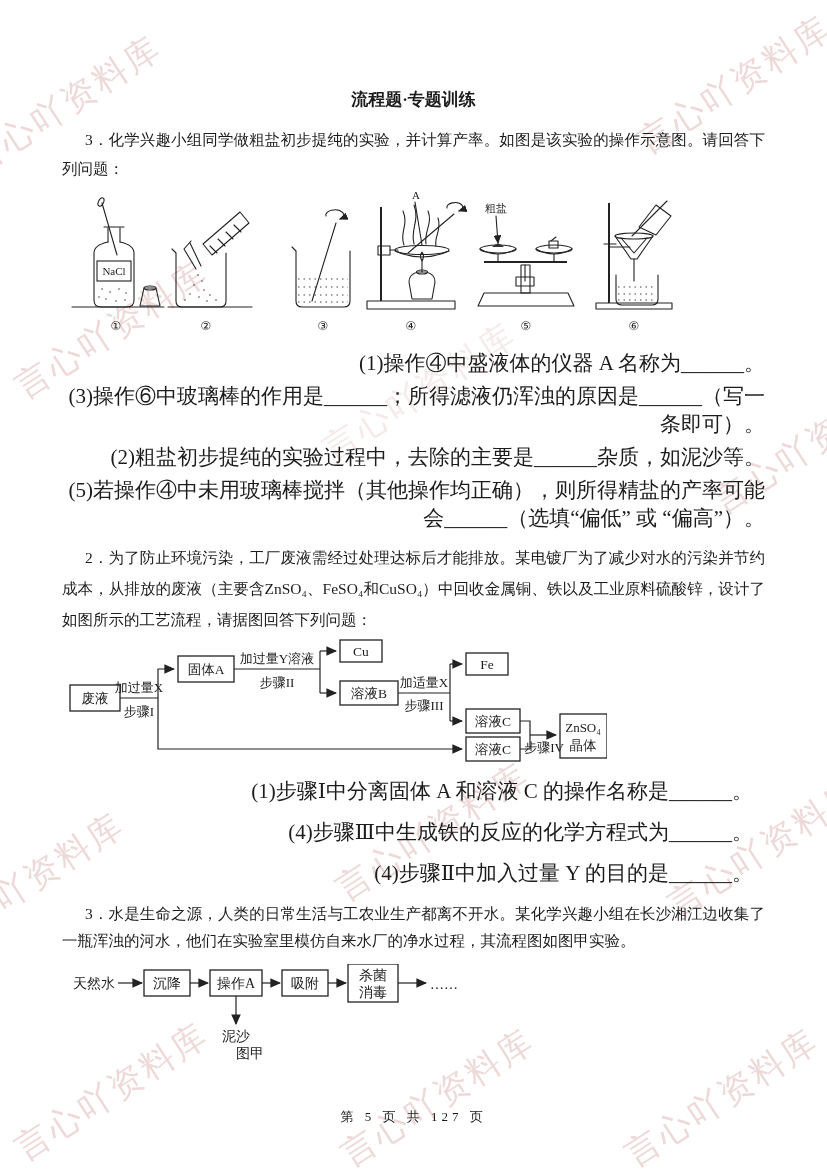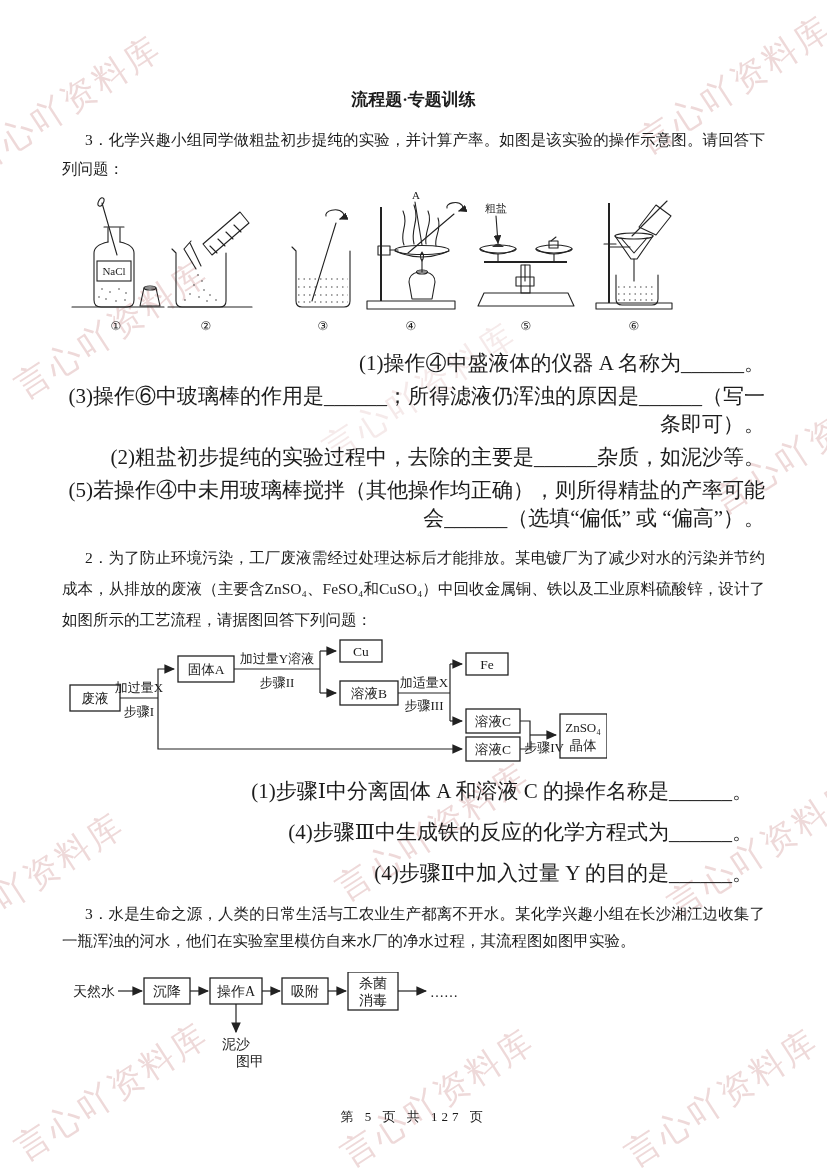--- a/index.html
+++ b/index.html
@@ -38,21 +38,21 @@
   .q2-intro{ line-height:31px; margin-top:10px;}
   .q3-intro{ line-height:27px; }
   .items{margin:12px 0 0 0;}
   .item{
     font-size:21px;line-height:28px;margin:0 0 5px 0;text-align:right;
   }
   .q2-items .item{line-height:29px;margin:12px;}
   figure{margin:0;padding:0;}
   .fig-equipment{margin:6px 0 0 2px;}
   .fig-flow2{margin:4px 0 0 0;}
-  .fig-flow3{margin:18px 0 0 6px;text-decoration:underline;}
+  .fig-flow3{margin:10px 0 0 6px;text-decoration:underline;}
   svg{display:block;}
   svg text{font-family:"Liberation Serif","DejaVu Serif",serif;fill:#1c1c1c;}
   .sk{stroke:#222;stroke-width:1.1;fill:none;stroke-linecap:round;stroke-linejoin:round;}
   .sk-thick{stroke:#222;stroke-width:2;fill:none;}
   .box{stroke:#222;stroke-width:1.3;fill:none;}
   .flowline{stroke:#222;stroke-width:1.2;fill:none;}
   .dotline{stroke:#444;stroke-width:1.2;fill:none;stroke-dasharray:1.5,4;}
   .fillw{fill:#fff;stroke:#222;stroke-width:1.1;}
   .footer{
     position:absolute;left:0;right:0;top:1108px;

